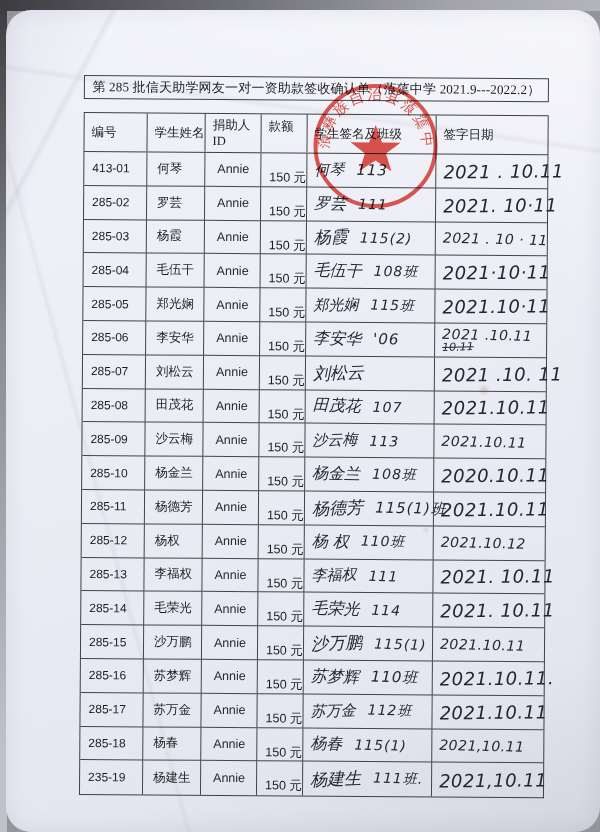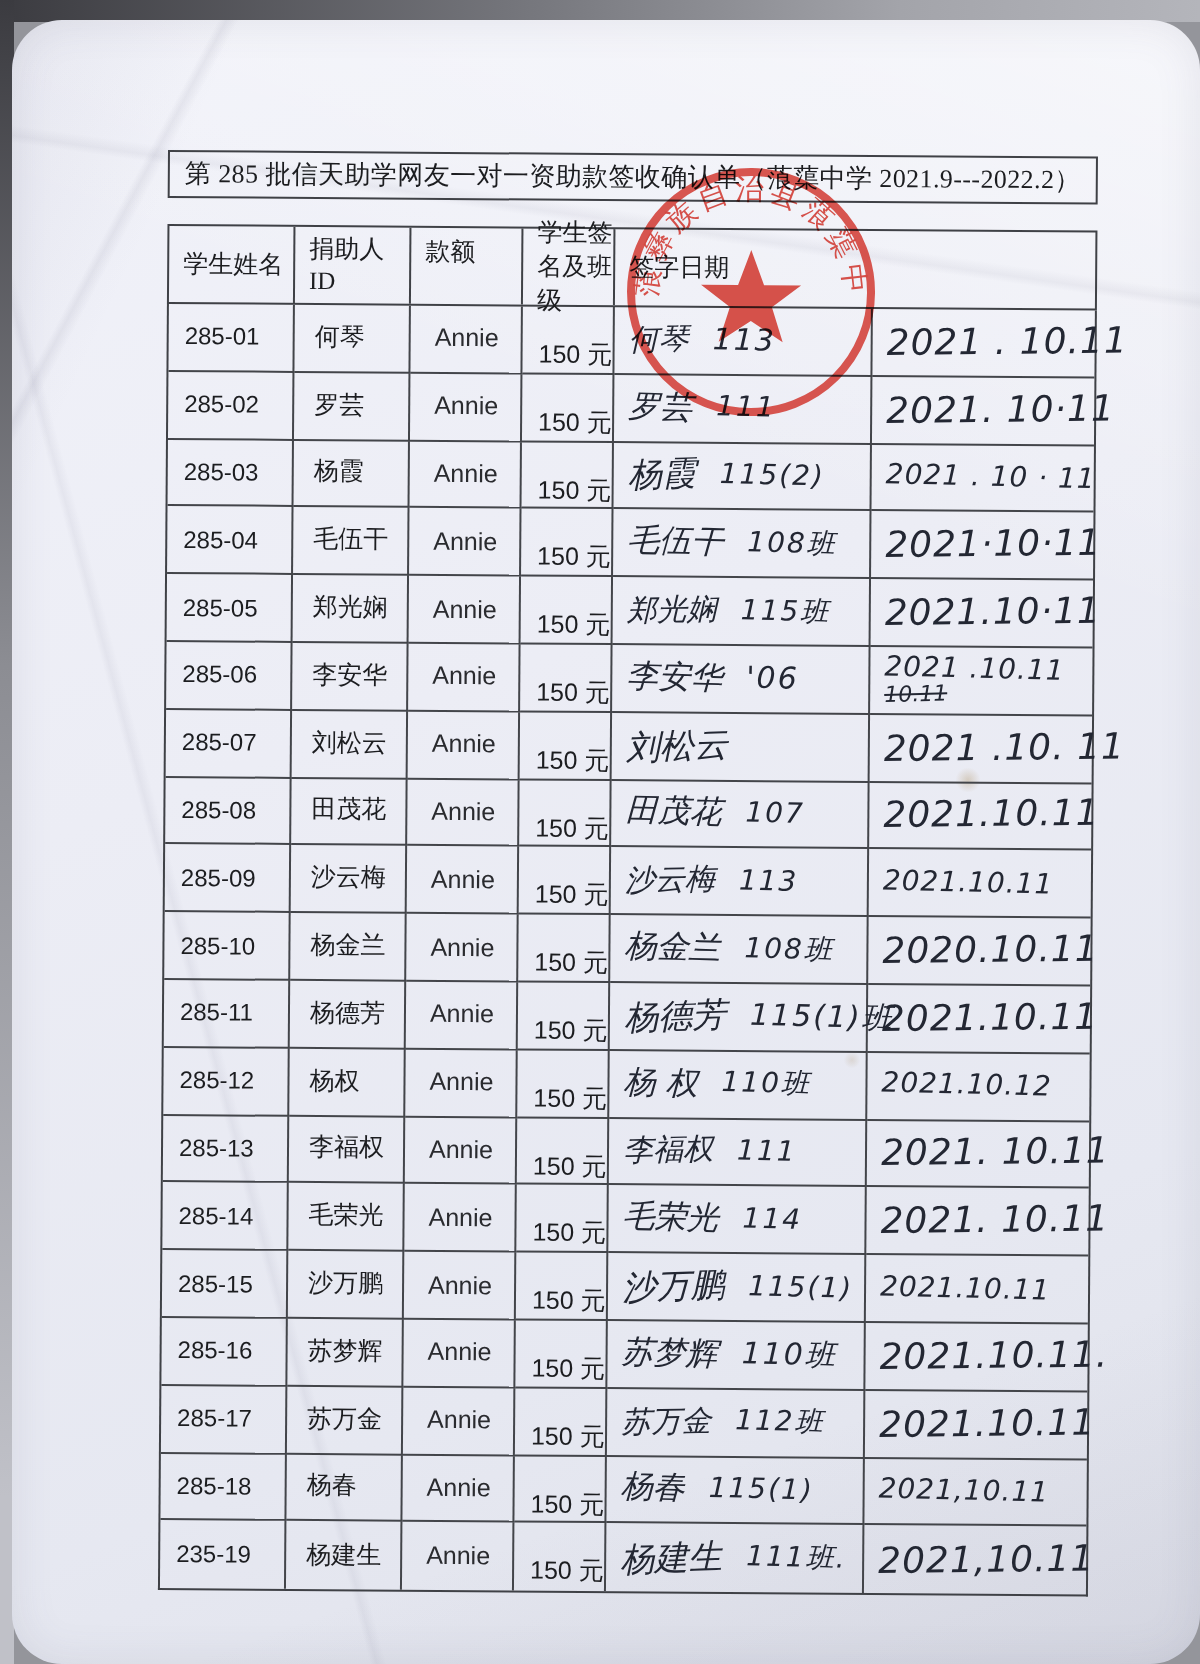--- a/index.html
+++ b/index.html
@@ -84,30 +84,31 @@
 
 <div class="bg-top"></div>
 <div class="bg-left"></div>
 
 <div class="sheet">
   <div class="doc">
 
     <div class="title-box">第 285 批信天助学网友一对一资助款签收确认单（蒗蕖中学 2021.9---2022.2）</div>
 
     <div class="grid thead">
+      <div class="th">编号</div>
       <div class="th">学生姓名</div>
       <div class="th">捐助人 ID</div>
       <div class="th amount">款额</div>
       <div class="th">学生签名及班级</div>
       <div class="th">签字日期</div>
     </div>
 
     <div class="grid tbody">
         <div class="tr">
-    <div class="cell c-id">285-01</div>
+    <div class="cell c-id">413-01</div>
     <div class="cell c-name">何琴</div>
     <div class="cell c-donor">Annie</div>
     <div class="cell c-amount">150 元</div>
     <div class="cell c-sig">
       <span class="hw sig-name">何琴</span>
       <span class="hw sig-cls">113</span>
     </div>
     <div class="cell c-date">
       <span class="hw date-text">2021 . 10.11</span>
 

